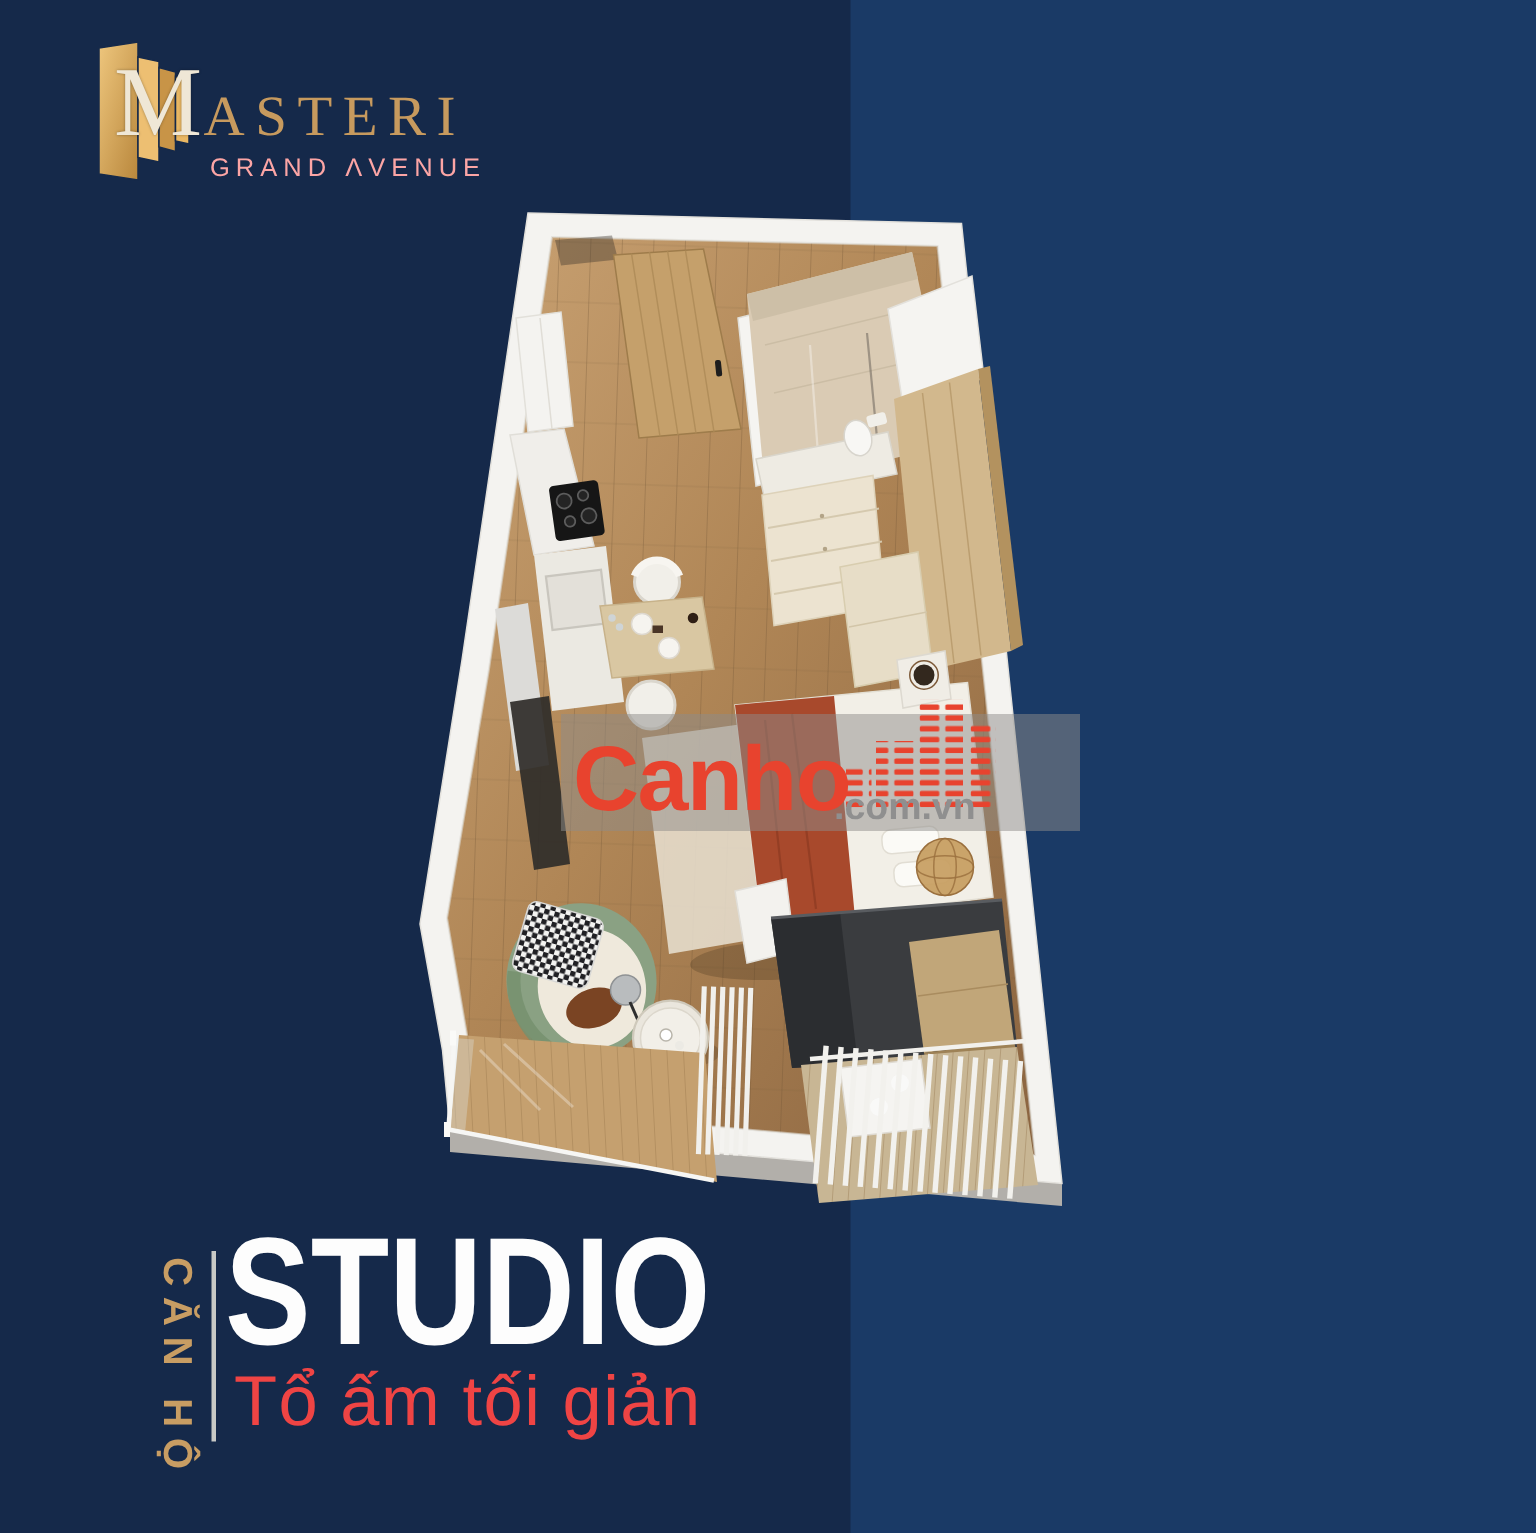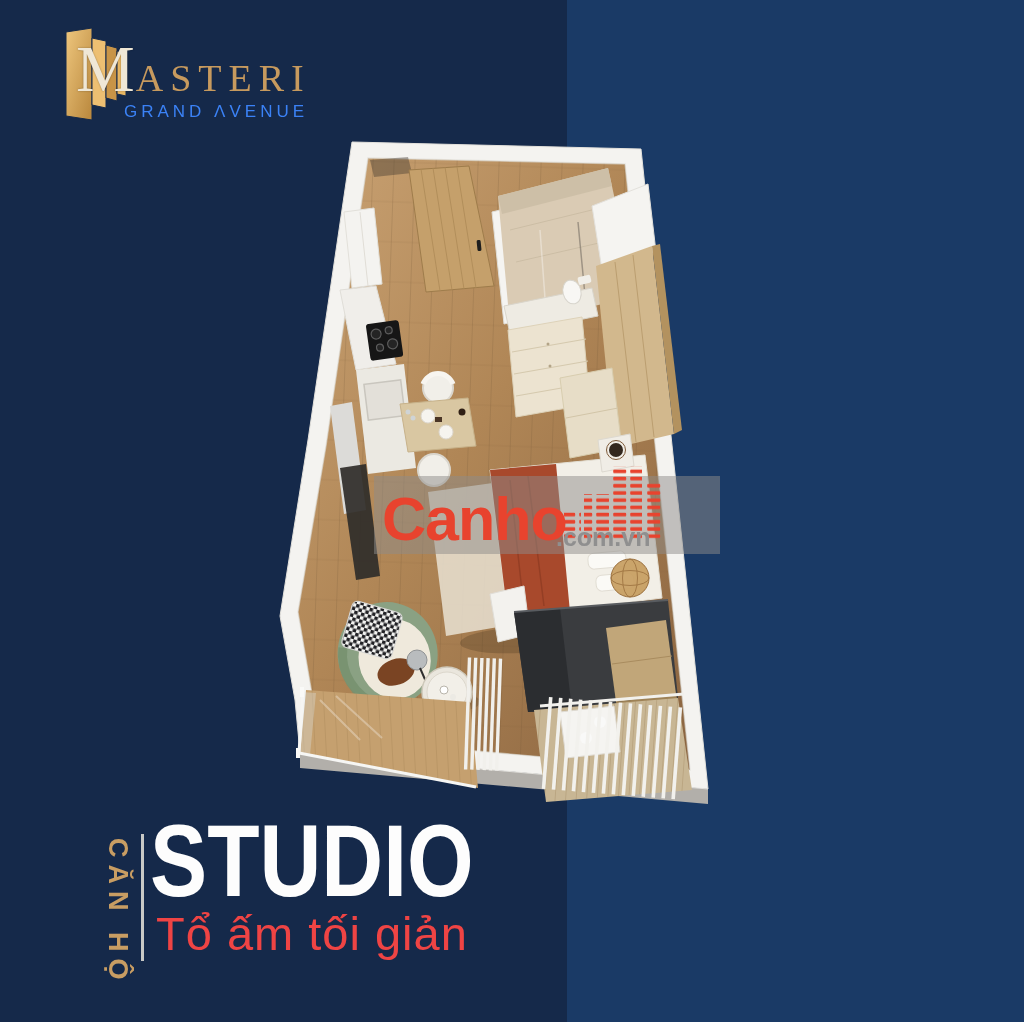--- a/index.html
+++ b/index.html
@@ -15,22 +15,22 @@
   
   svg.plan{position:absolute;left:0;top:0;}
 
   
   .logo{position:absolute;left:60px;top:22px;width:280px;height:110px;}
   .logo-mark{position:absolute;left:6px;top:4px;}
   .logo-text{position:absolute;left:16px;top:14px;display:flex;align-items:baseline;
     font-family:"Liberation Serif",serif;}
   .logo-m{font-size:66px;line-height:1;color:#efe7d6;font-weight:400;text-shadow:0 0 2px rgba(0,0,0,.35);}
   .logo-rest{font-size:38px;line-height:1;color:#c79a5e;letter-spacing:7px;margin-left:1px;}
-  .logo-sub{position:absolute;left:64px;top:80px;font-size:17px;letter-spacing:4px;
-    color:#3b82f6;font-family:"Liberation Sans",sans-serif;}
+  .logo-sub{position:absolute;left:80px;top:80px;font-size:17px;letter-spacing:4px;
+    color:#fca5a5;font-family:"Liberation Sans",sans-serif;}
 
   
   .cap-vertical{position:absolute;left:133px;top:838px;transform:rotate(90deg);
     transform-origin:0 0;font-size:27px;font-weight:700;letter-spacing:7px;
     color:#c89d63;white-space:nowrap;line-height:1.15;}
   .cap-divider{position:absolute;left:141px;top:834px;width:3px;height:127px;
     background:#dcdad4;opacity:.9;}
   .cap-title{position:absolute;left:150px;top:810px;font-size:102px;font-weight:700;
     color:#fdfdfd;line-height:1;letter-spacing:0;transform:scaleX(.84);
     transform-origin:left top;white-space:nowrap;}

